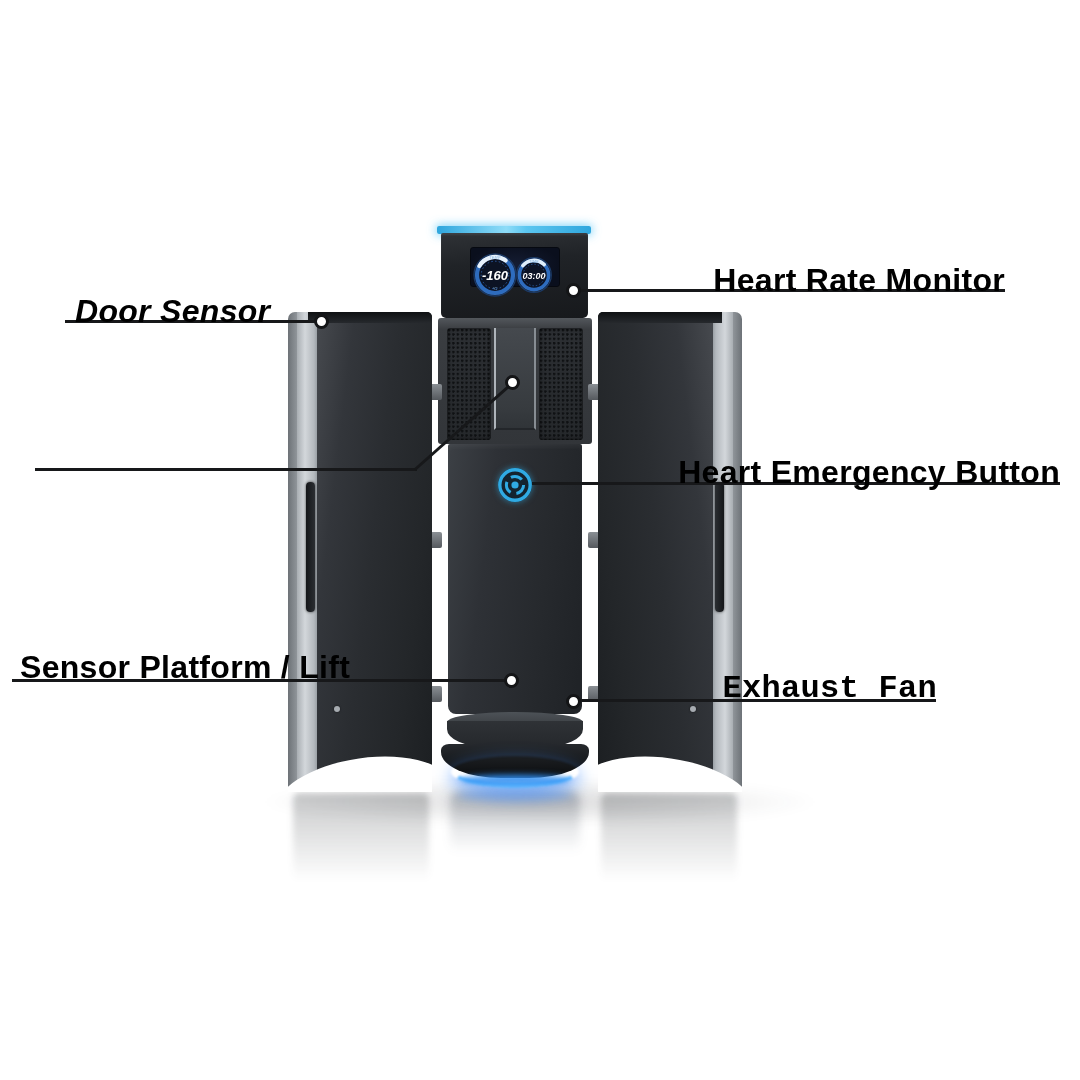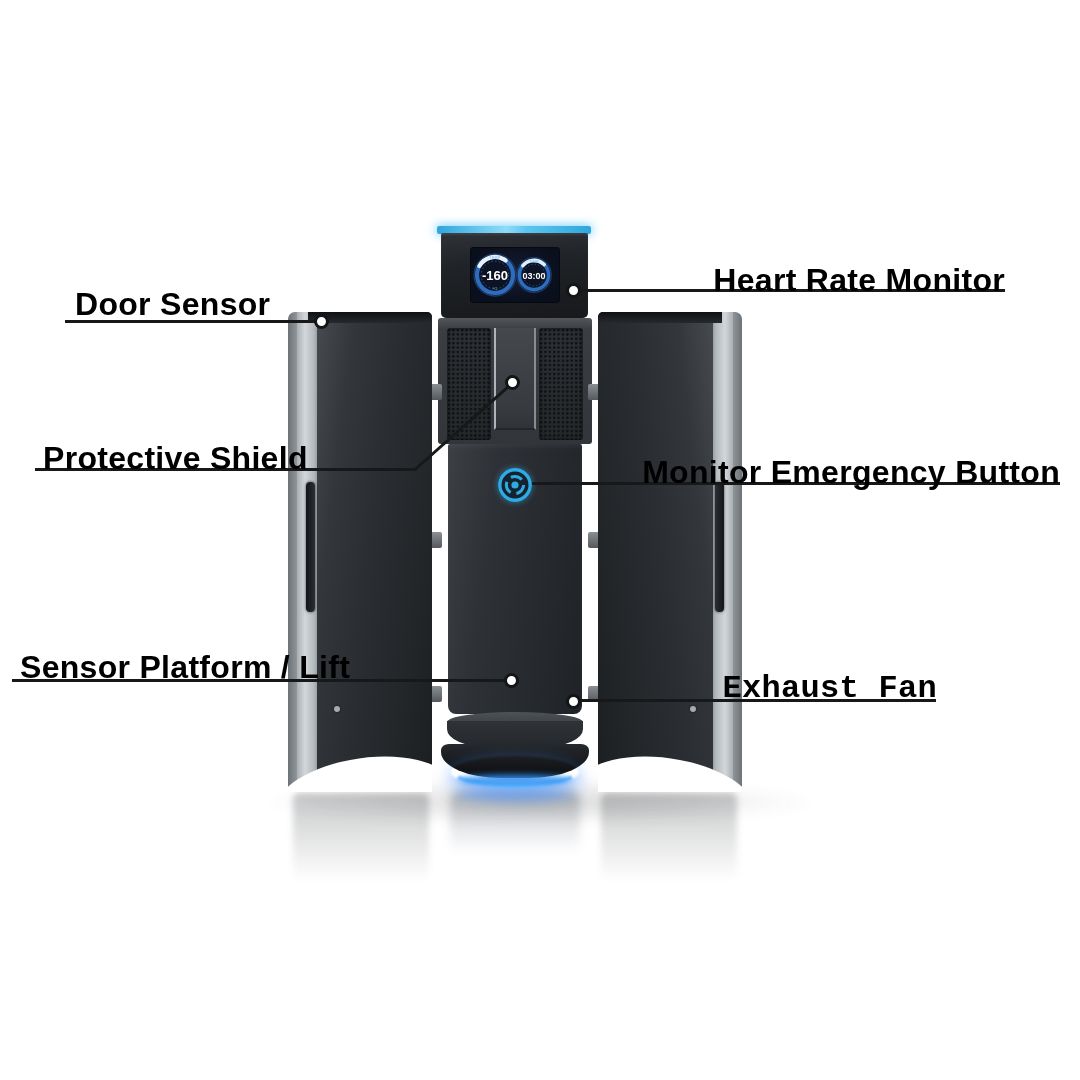--- a/index.html
+++ b/index.html
@@ -57,23 +57,23 @@
     background:#2f8df0; filter:blur(3px); }
 
   
   .display-strip { left:437px; top:226px; width:154px; height:8px; border-radius:2px;
     background:linear-gradient(90deg,#2fa6dd,#8edcf8 45%,#5bc6f0 58%,#2fa6dd);
     box-shadow:0 0 10px 1px rgba(86,198,246,.8); }
   .display-housing { left:441px; top:233px; width:147px; height:85px;
     border-radius:2px 2px 5px 5px;
     background:linear-gradient(175deg,#2f3236,#202327 35%,#17191c);
     box-shadow:inset 0 2px 2px rgba(255,255,255,.08); }
-  .display-screen { left:470px; top:247px; width:90px; height:56px; border-radius:3px;
+  .display-screen { left:470px; top:247px; width:90px; height:40px; border-radius:3px;
     border:1px solid #060910;
-    background:radial-gradient(ellipse at 50% 45%, #151d33 0%, #0a0f1d 72%); }
+    background:radial-gradient(ellipse at 50% 45%, #151d33 0%, #0a0f1d 72%);font-style:italic; }
 
   
   .door { top:312px; width:144px; height:480px; overflow:hidden; border-radius:7px 5px 0 0; }
   .door.l { left:288px; }
   .door.r { left:598px; transform:scaleX(-1); }
   .door .edge-outer { position:absolute; left:0; top:0; width:9px; height:100%;
     background:linear-gradient(90deg,#6d7277,#90959a); }
   .door .edge-silver { position:absolute; left:9px; top:0; width:20px; height:100%;
     background:linear-gradient(90deg,#a9aeb3,#d3d7db 40%,#b4b9be 85%,#9aa0a5); }
   .door .panel { position:absolute; left:29px; top:0; width:115px; height:100%;
@@ -175,34 +175,33 @@
     </svg>
   </div>
 
   <svg class="abs" style="left:496px; top:466px; filter:drop-shadow(0 0 3px rgba(48,170,227,.6));" width="38" height="38" viewBox="0 0 38 38">
     <circle cx="19" cy="19" r="17" fill="#10161f" opacity="0.85"></circle>
     <circle cx="19" cy="19" r="15.2" fill="none" stroke="#30aae3" stroke-width="3.4"></circle>
     <circle cx="19" cy="19" r="8.6" fill="none" stroke="#30aae3" stroke-width="3" stroke-dasharray="12 6"></circle>
     <circle cx="19" cy="19" r="3.6" fill="#30aae3"></circle>
   </svg>
 
-  <div class="callout-label" style="left:75px; top:286px;">Door Sensor</div>
+  <div class="callout-label" style="left:75px; top:293px;font-style:italic;">Door Sensor</div>
   <div class="leader" style="left:65px; top:320px; width:257px;"></div>
   <div class="cdot" style="left:314px; top:314px;"></div>
 
   <div class="callout-label" style="right:75px; top:262px;">Heart Rate Monitor</div>
   <div class="leader" style="left:573px; top:289px; width:432px;"></div>
   <div class="cdot" style="left:566px; top:283px;"></div>
 
-  <div class="callout-label" style="left:43px; top:440px;">Protective Shield</div>
   <div class="leader" style="left:35px; top:468px; width:382px;"></div>
   <div class="leader diag" style="left:415px; top:468px; width:130px; transform:rotate(-41.6deg);"></div>
   <div class="cdot" style="left:505px; top:375px;"></div>
 
-  <div class="callout-label" style="right:20px; top:454px;">Monitor Emergency Button</div>
+  <div class="callout-label" style="right:20px; top:454px;">Heart Emergency Button</div>
   <div class="leader" style="left:532px; top:482px; width:528px;"></div>
 
   <div class="callout-label" style="left:20px; top:649px;">Sensor Platform / Lift</div>
   <div class="leader" style="left:12px; top:679px; width:500px;"></div>
   <div class="cdot" style="left:504px; top:673px;"></div>
 
   <div class="callout-label" style="right:143px; top:670px;font-family:Liberation Mono, monospace;">Exhaust Fan</div>
   <div class="leader" style="left:573px; top:699px; width:363px;"></div>
   <div class="cdot" style="left:566px; top:694px;"></div>
 

